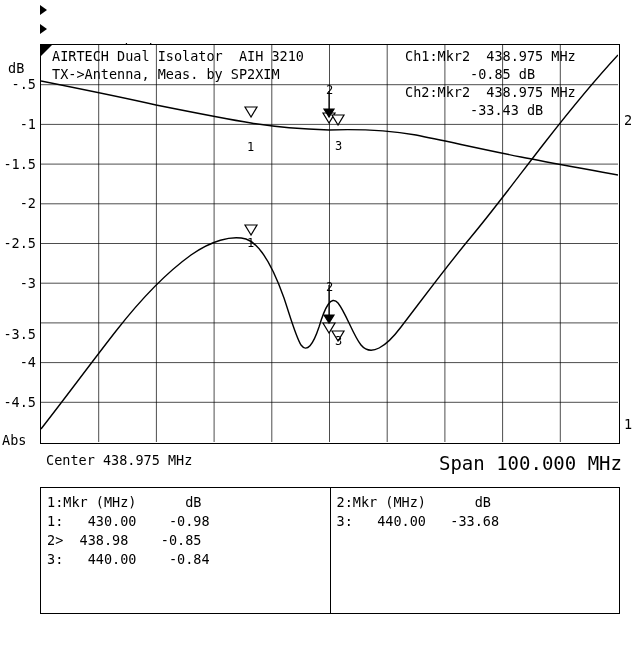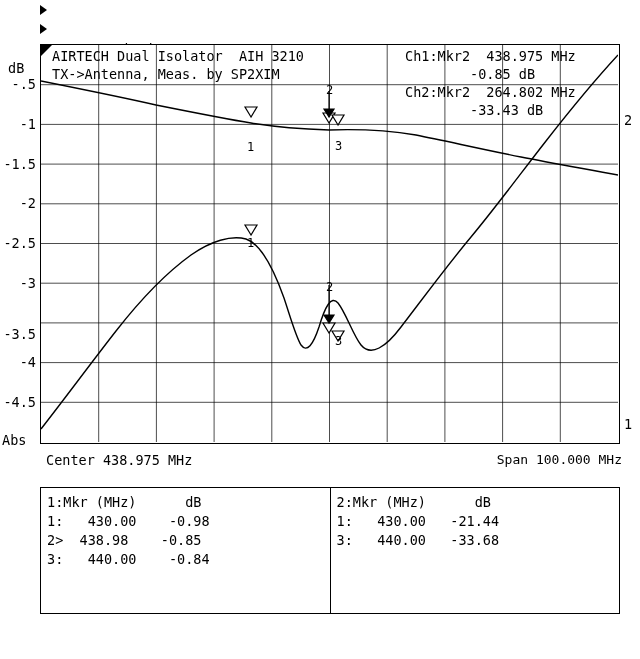--- a/index.html
+++ b/index.html
@@ -46,21 +46,21 @@
   #ylabels div{position:absolute;right:2px;font-size:13.5px;line-height:14px;text-align:right;white-space:pre;}
   #dBlab{position:absolute;left:8px;top:60px;font-size:13.5px;}
   #abslab{position:absolute;left:2px;top:432px;font-size:13.5px;}
 
   
   #r2{position:absolute;left:624px;top:112px;font-size:13.5px;}
   #r1{position:absolute;left:624px;top:416px;font-size:13.5px;}
 
   
   #center-lab{position:absolute;left:46px;top:452px;font-size:13.5px;white-space:pre;}
-  #span-lab{position:absolute;right:18px;top:452px;font-size:13px;white-space:pre;}
+  #span-lab{position:absolute;right:18px;top:452px;font-size:19px;white-space:pre;}
 
   
   #tables{position:absolute;left:40px;top:487px;width:580px;height:127px;
           border:1.5px solid #000;box-sizing:border-box;display:flex;}
   .tbl{flex:1;position:relative;box-sizing:border-box;padding:5px 0 0 6px;}
   .tbl.left{border-right:1.5px solid #000;}
   .tbl .hdr{font-size:13.5px;white-space:pre;line-height:19px;}
   .tbl .row{font-size:13.5px;white-space:pre;line-height:19px;}
 
   .mk-label{position:absolute;font-size:12px;line-height:12px;}
@@ -153,21 +153,21 @@
   <span class="mk-label" style="left:285px;top:236px;">2</span>
   <span class="mk-label" style="left:294px;top:290px;">3</span>
 </div>
 <div id="active-tri"></div>
 
 <div class="intext" id="title1">AIRTECH Dual Isolator  AIH 3210</div>
 <div class="intext" id="title2">TX-&gt;Antenna, Meas. by SP2XIM</div>
 
 <div class="intext" id="mk1-line">Ch1:Mkr2  438.975 MHz</div>
 <div class="intext" id="mk1-val">-0.85 dB</div>
-<div class="intext" id="mk2-line">Ch2:Mkr2  264.802 MHz</div>
+<div class="intext" id="mk2-line">Ch2:Mkr2  438.975 MHz</div>
 <div class="intext" id="mk2-val">-33.43 dB</div>
 
 <div id="dBlab">dB</div>
 <div id="ylabels">
   <div style="top:33px;">-.5</div>
   <div style="top:73px;">-1</div>
   <div style="top:113px;">-1.5</div>
   <div style="top:152px;">-2</div>
   <div style="top:192px;">-2.5</div>
   <div style="top:232px;">-3</div>
@@ -185,16 +185,15 @@
 
 <div id="tables">
   <div class="tbl left">
     <div class="hdr">1:Mkr (MHz)      dB</div>
     <div class="row">1:   430.00    -0.98</div>
     <div class="row">2&gt;  438.98    -0.85</div>
     <div class="row">3:   440.00    -0.84</div>
   </div>
   <div class="tbl">
     <div class="hdr">2:Mkr (MHz)      dB</div>
-    <div class="row">1:   430.00   -21.44</div>
     <div class="row">3:   440.00   -33.68</div>
   </div>
 </div>
 
 </body></html>

